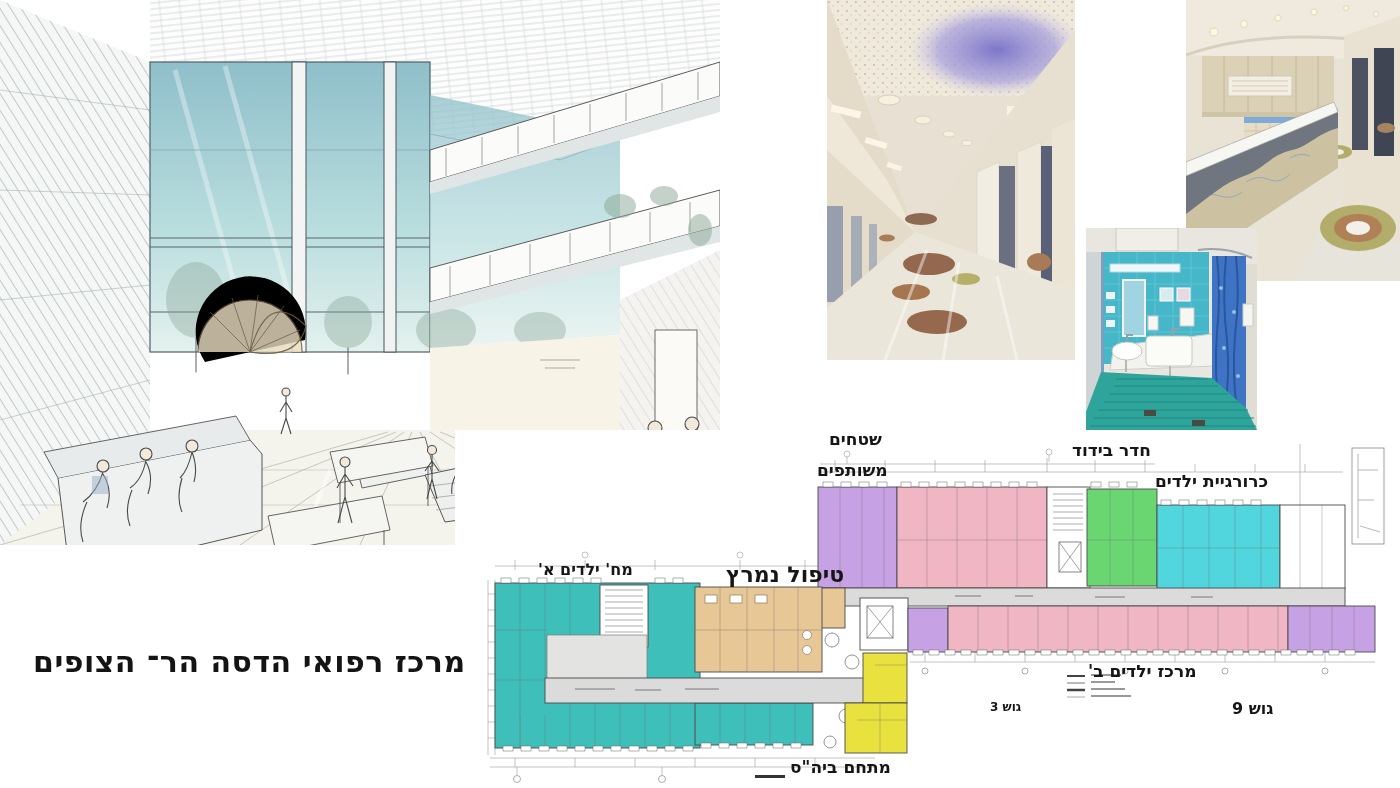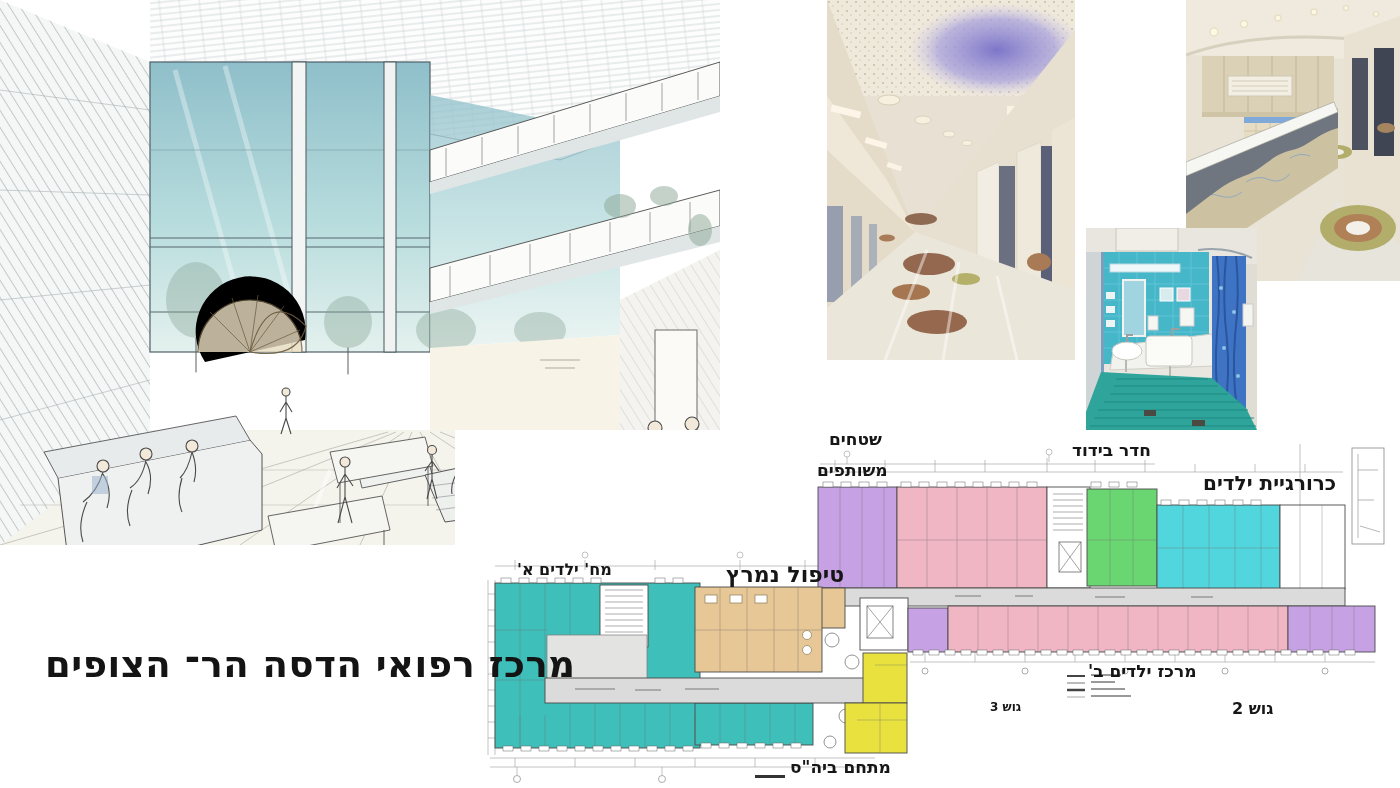--- a/index.html
+++ b/index.html
@@ -7,26 +7,26 @@
     --plan-green:#6ad671; --plan-yellow:#e9e23e; --plan-tan:#e7c795; --plan-corridor:#dbdbdb;
     --label-ink:#161616; --title-ink:#141414;
   }
   html,body{margin:0;padding:0;}
   body{width:1400px;height:788px;background:#ffffff;position:relative;overflow:hidden;
        font-family:"DejaVu Sans",sans-serif;}
   .photo{position:absolute;overflow:hidden;}
   .photo svg{display:block;}
   .heb{position:absolute;font-weight:bold;color:var(--label-ink);white-space:nowrap;
        font-family:"DejaVu Sans",sans-serif;line-height:1.05;}
-  #slide-title{left:33px;top:646px;font-size:37px;letter-spacing:.5px;color:var(--title-ink);margin-left:12px;}
+  #slide-title{left:33px;top:646px;font-size:30px;letter-spacing:.5px;color:var(--title-ink);}
   #lbl-shared1{left:829px;top:431px;font-size:17px;}
   #lbl-shared2{left:817px;top:462px;font-size:17px;}
   #lbl-isolation{left:1072px;top:428px;font-size:17px;margin-top:14px;}
-  #lbl-surgery{left:1155px;top:473px;font-size:20px;margin-left:48px;}
-  #lbl-ward-a{left:517px;top:562px;font-size:16px;}
+  #lbl-surgery{left:1155px;top:473px;font-size:17px;}
+  #lbl-ward-a{left:538px;top:562px;font-size:16px;}
   #lbl-icu{left:726px;top:563px;font-size:22px;}
   #lbl-ward-b{left:1088px;top:663px;font-size:17px;}
   #lbl-block3{left:990px;top:701px;font-size:12px;}
   #lbl-block2{left:1232px;top:701px;font-size:16px;}
   #lbl-school{left:790px;top:759px;font-size:17px;}
   
   .z-teal{fill:var(--plan-teal);} .z-cyan{fill:var(--plan-cyan);} .z-pink{fill:var(--plan-pink);}
   .z-purple{fill:var(--plan-purple);} .z-green{fill:var(--plan-green);} .z-yellow{fill:var(--plan-yellow);}
   .z-tan{fill:var(--plan-tan);} .z-cor{fill:var(--plan-corridor);}
   .zone{stroke:#4a4a4a;stroke-width:.9;}
@@ -571,14 +571,14 @@
 
 <div class="heb" id="slide-title" dir="rtl">מרכז רפואי הדסה הר־ הצופים</div>
 <div class="heb" id="lbl-shared1" dir="rtl">שטחים</div>
 <div class="heb" id="lbl-shared2" dir="rtl">משותפים</div>
 <div class="heb" id="lbl-isolation" dir="rtl">חדר בידוד</div>
 <div class="heb" id="lbl-surgery" dir="rtl">כרורגיית ילדים</div>
 <div class="heb" id="lbl-ward-a" dir="rtl">מח' ילדים א'</div>
 <div class="heb" id="lbl-icu" dir="rtl">טיפול נמרץ</div>
 <div class="heb" id="lbl-ward-b" dir="rtl">מרכז ילדים ב'</div>
 <div class="heb" id="lbl-block3" dir="rtl">גוש 3</div>
-<div class="heb" id="lbl-block2" dir="rtl">גוש 2</div>
+<div class="heb" id="lbl-block2" dir="rtl">גוש 9</div>
 <div class="heb" id="lbl-school" dir="rtl">מתחם ביה"ס</div>
 
 </body></html>

